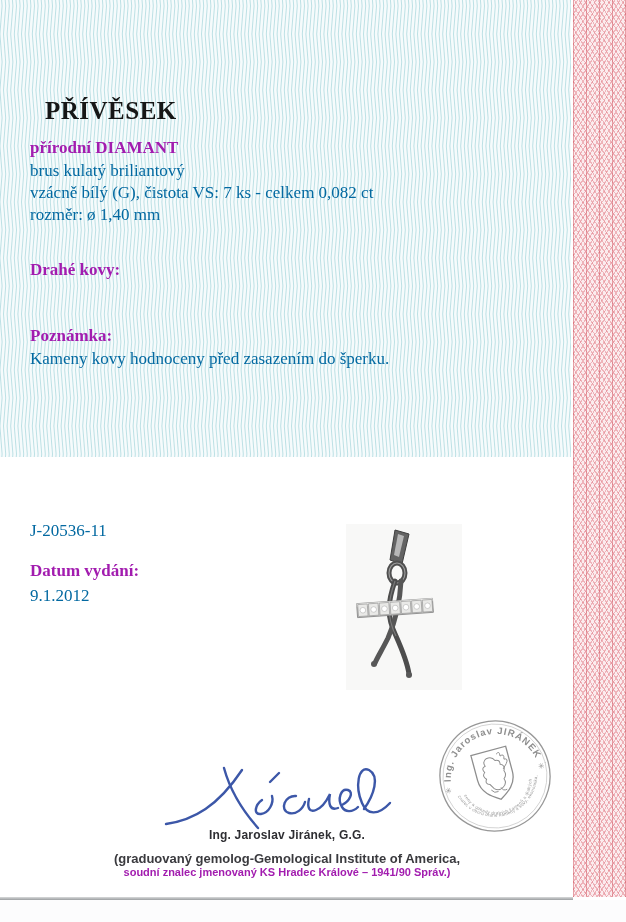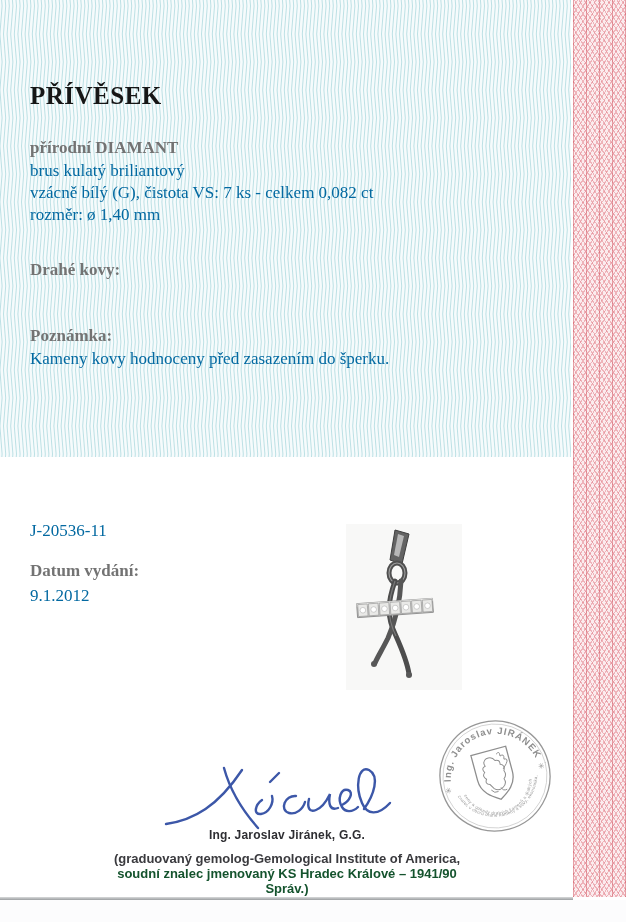--- a/index.html
+++ b/index.html
@@ -11,33 +11,33 @@
   .teal-panel svg{display:block;}
 
   
   .pink-border{position:absolute;left:573px;top:0;width:53px;height:897px;
     background-color:#fbecee;
     background-image:
       repeating-linear-gradient(90deg, rgba(211,96,107,0.55) 0 1px, transparent 1px 13px),
       repeating-linear-gradient(58deg, rgba(228,132,142,0.55) 0 1px, transparent 1px 4px),
       repeating-linear-gradient(-58deg, rgba(228,132,142,0.55) 0 1px, transparent 1px 4px);}
 
-  .title{position:absolute;left:30px;top:82px;margin:0;font-size:25px;font-weight:bold;letter-spacing:.5px;color:#161616;}
+  .title{position:absolute;left:30px;top:82px;margin:15px;font-size:25px;font-weight:bold;letter-spacing:.5px;color:#161616;}
   .line{position:absolute;left:30px;font-size:17px;line-height:21px;white-space:pre-wrap;color:#0369a1;}
-  .b{font-weight:bold;color:#737373;}
+  .b{font-weight:bold;color:#a21caf;}
 
   .pendant-wrap{position:absolute;left:346px;top:524px;}
   .stamp-wrap{position:absolute;left:436px;top:717px;}
   .sig-wrap{position:absolute;left:158px;top:758px;}
 
   .sigblock{position:absolute;left:97px;width:380px;text-align:center;
             font-family:"Liberation Sans",sans-serif;font-weight:bold;color:#2e2e32;}
   .sig-name{top:828px;font-size:12px;letter-spacing:.2px;}
   .sig-cred1{top:851px;font-size:13px;color:#3a3a3e;}
-  .sig-cred2{top:866px;font-size:13px;color:#14532d;}
+  .sig-cred2{top:866px;font-size:11px;color:#a21caf;}
 
   .footer-rule{position:absolute;left:0;top:897px;width:573px;height:3px;
                background:linear-gradient(#d8dadb,#9b9ea0);}
   .bottom-strip{position:absolute;left:0;top:900px;width:626px;height:22px;background:#fcfcfd;}
 </style>
 </head>
 <body>
 
 <div class="page">
 

